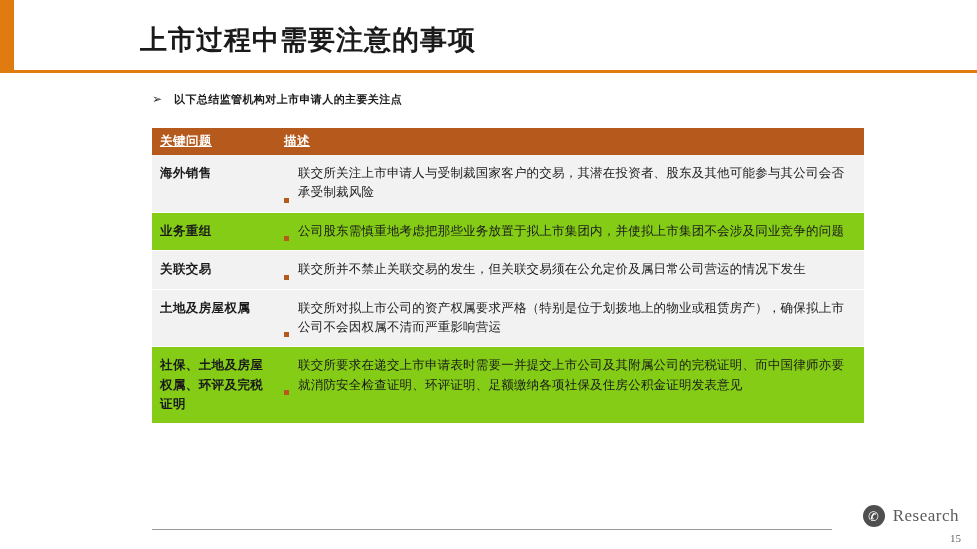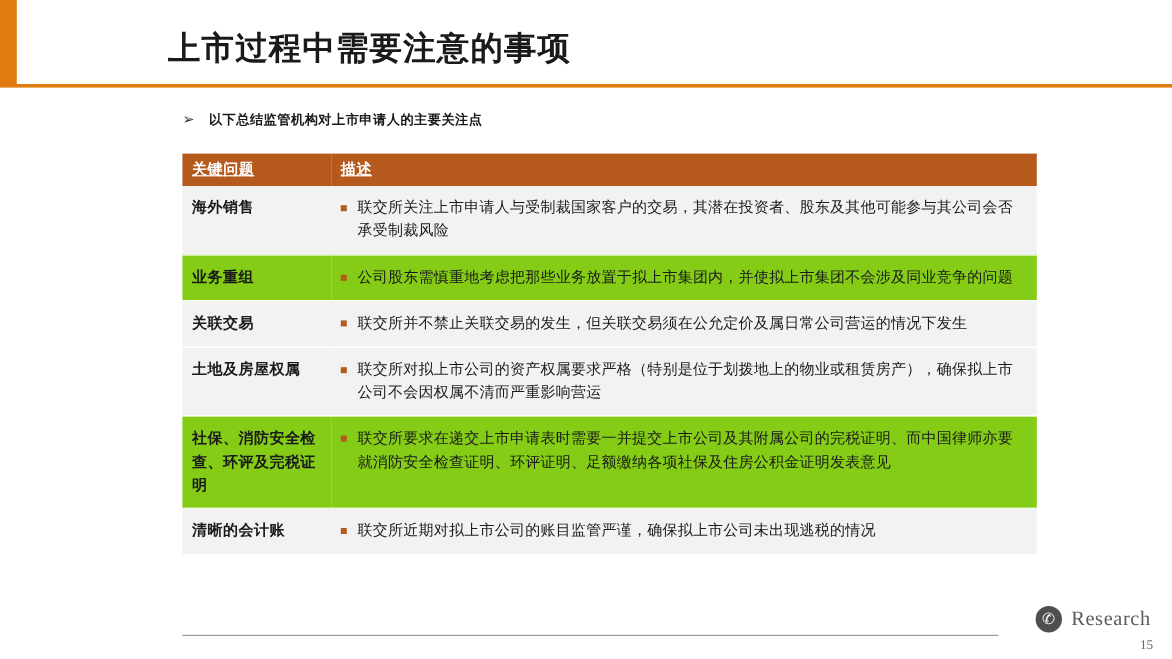--- a/index.html
+++ b/index.html
@@ -116,21 +116,21 @@
   table.main tr.row-even td { background: #84cc16; }
   td.key {
     font-weight: bold;
     letter-spacing: 0.4px;
     width: 108px;
   }
   td.desc { padding-left: 0; }
   .desc-inner {
     display: flex;
     gap: 9px;
-    align-items: flex-start;
+    align-items: flex-end;
   }
   .sq {
     display: inline-block;
     width: 5px;
     height: 5px;
     background: #b5591c;
     margin-top: 7px;
     flex: 0 0 auto;
   }
   .desc-text {
@@ -238,34 +238,25 @@
         <tr class="row-odd">
           <td class="key">土地及房屋权属</td>
           <td class="desc">
             <div class="desc-inner">
               <span class="sq"></span>
               <span class="desc-text">联交所对拟上市公司的资产权属要求严格（特别是位于划拨地上的物业或租赁房产），确保拟上市公司不会因权属不清而严重影响营运</span>
             </div>
           </td>
         </tr>
         <tr class="row-even">
-          <td class="key">社保、消防安全检查、环评及完税证明</td>
+          <td class="key">社保、土地及房屋权属、环评及完税证明</td>
           <td class="desc">
             <div class="desc-inner">
               <span class="sq"></span>
               <span class="desc-text">联交所要求在递交上市申请表时需要一并提交上市公司及其附属公司的完税证明、而中国律师亦要就消防安全检查证明、环评证明、足额缴纳各项社保及住房公积金证明发表意见</span>
-            </div>
-          </td>
-        </tr>
-        <tr class="row-odd">
-          <td class="key">清晰的会计账</td>
-          <td class="desc">
-            <div class="desc-inner">
-              <span class="sq"></span>
-              <span class="desc-text">联交所近期对拟上市公司的账目监管严谨，确保拟上市公司未出现逃税的情况</span>
             </div>
           </td>
         </tr>
       </tbody>
     </table>
   </div>
 
   <div class="table-bottom-rule" style="top:529px"></div>
 
   <div class="wechat">

